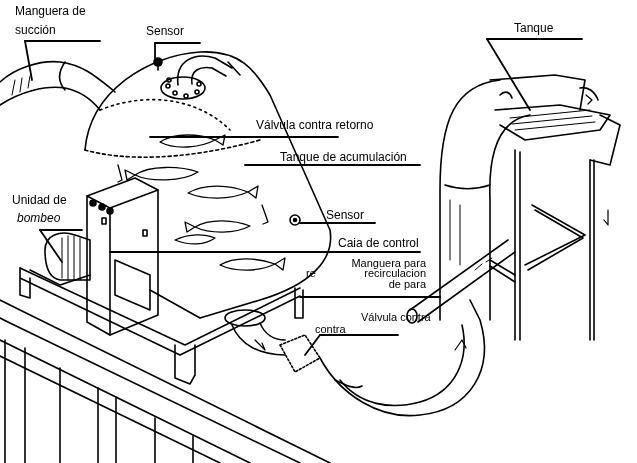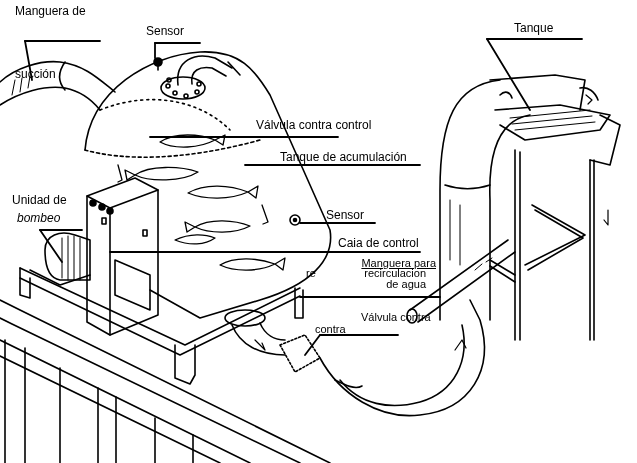--- a/index.html
+++ b/index.html
@@ -165,27 +165,27 @@
       <path d="M40 230 L62 262"></path>
     <path d="M300 223 L375 223"></path>
     <path d="M110 252 L420 252"></path>
     <path d="M300 297 L440 297"></path>
     <path d="M320 335 L398 335"></path>
       <path d="M320 335 L305 355"></path>
   </g>
 </svg>
 
 <div class="lbl" style="left:15px;top:5px;text-align:center;">Manguera de</div>
-<div class="lbl" style="left:15px;top:24px;margin-top:44px;">succión</div>
+<div class="lbl" style="left:15px;top:24px;">succión</div>
 <div class="lbl" style="left:146px;top:25px;">Sensor</div>
 <div class="lbl" style="left:514px;top:22px;">Tanque</div>
-<div class="lbl" style="left:256px;top:119px;">Válvula contra control</div>
+<div class="lbl" style="left:256px;top:119px;">Válvula contra retorno</div>
 <div class="lbl" style="left:280px;top:151px;">Tanque de acumulación</div>
 <div class="lbl" style="left:12px;top:194px;">Unidad de</div>
 <div class="lbl" style="left:17px;top:212px;font-style:italic;">bombeo</div>
 <div class="lbl" style="left:326px;top:209px;">Sensor</div>
 <div class="lbl" style="left:338px;top:237px;">Caia de control</div>
-<div class="lbl sm right" style="left:340px;top:258px;width:96px;text-decoration:underline;">Manguera para</div>
+<div class="lbl sm right" style="left:330px;top:258px;width:96px;">Manguera para</div>
 <div class="lbl sm right" style="left:330px;top:268px;width:96px;">recirculacion</div>
-<div class="lbl sm right" style="left:330px;top:279px;width:96px;">de agua</div>
+<div class="lbl sm right" style="left:330px;top:279px;width:96px;">de para</div>
 <div class="lbl sm" style="left:306px;top:268px;">re</div>
 <div class="lbl sm" style="left:315px;top:312px;margin-left:46px;">Válvula contra</div>
 <div class="lbl sm" style="left:315px;top:324px;">contra</div>
 
 </body></html>

